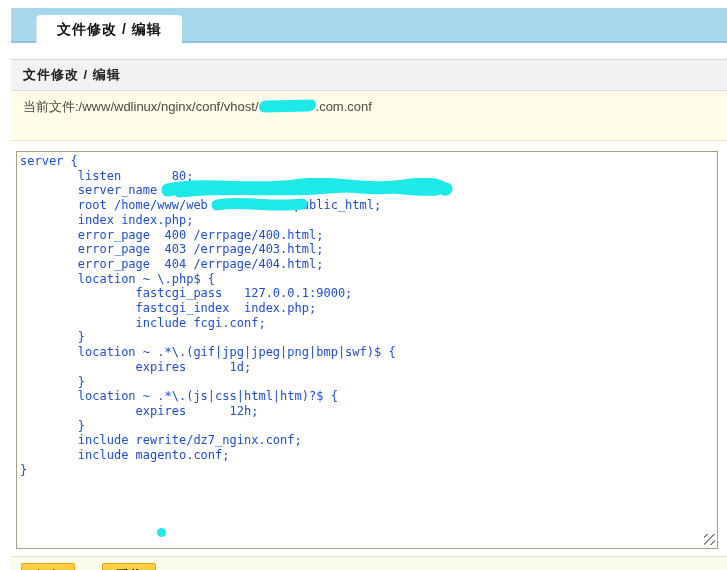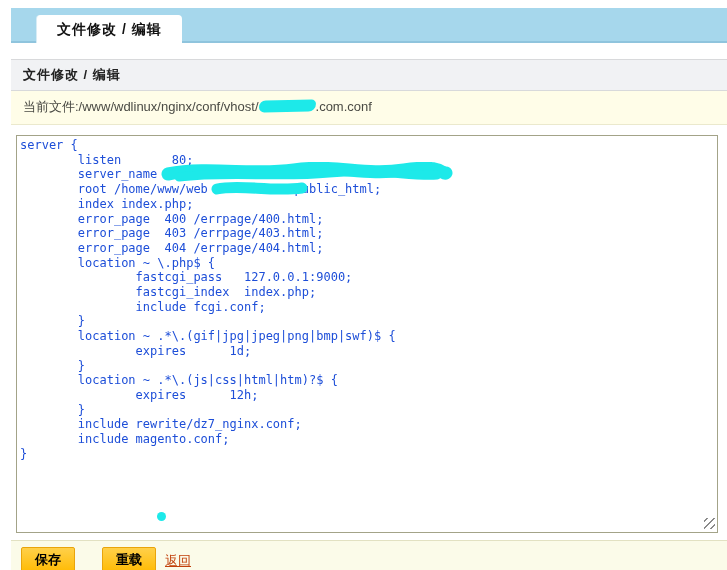--- a/index.html
+++ b/index.html
@@ -15,21 +15,21 @@
          box-shadow:-1px 0 0 #d7ecf5; }
 
   
   .section-header { margin:16px 0 0 11px; background:#f1f2f4;
                     border-top:1px solid #d8d9db; border-bottom:1px solid #d8d9db;
                     padding:6px 0 6px 12px; font-size:13px; font-weight:bold;
                     color:#222; letter-spacing:1px; }
 
   
   .path-bar { margin:0 0 0 11px; background:#fffde8; border-bottom:1px solid #ebe9cd;
-              padding:7px 0 8px 12px; font-size:13px; color:#4a4a44; }
+              padding:7px 0 24px 12px; font-size:13px; color:#4a4a44; }
   .redact-inline { display:inline-block; width:57px; height:12px; background:#1de9e9;
                    border-radius:8px 5px 9px 6px; vertical-align:-1px;
                    transform:rotate(-1.2deg); }
 
   
   .editor-wrap { position:relative; margin:10px 9px 0 16px; }
   textarea.editor { display:block; width:702px; height:398px; resize:none;
                     border:1px solid #a3a388; background:#fff; color:#1d4ed8;
                     font-family:"DejaVu Sans Mono","Liberation Mono",monospace;
                     font-size:12px; line-height:14.7px; padding:2px 5px 2px 3px;

